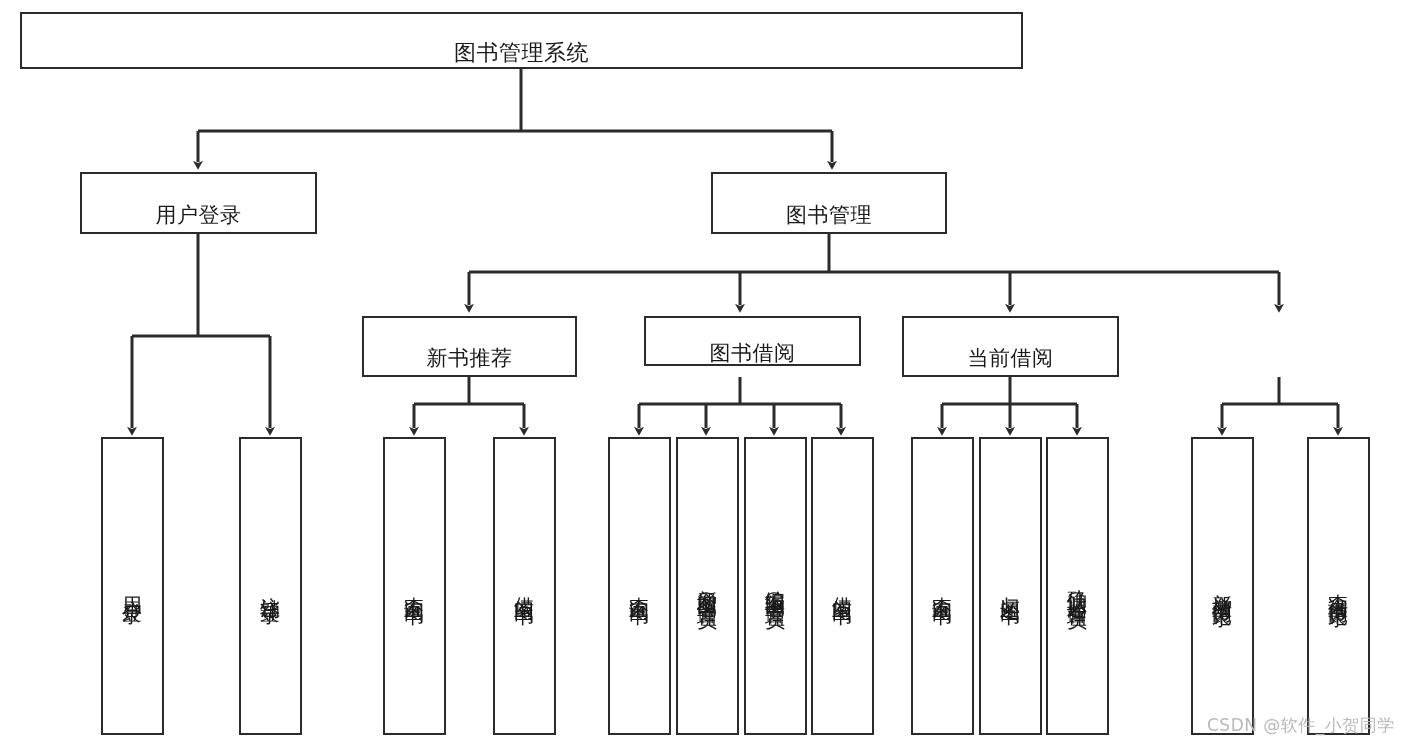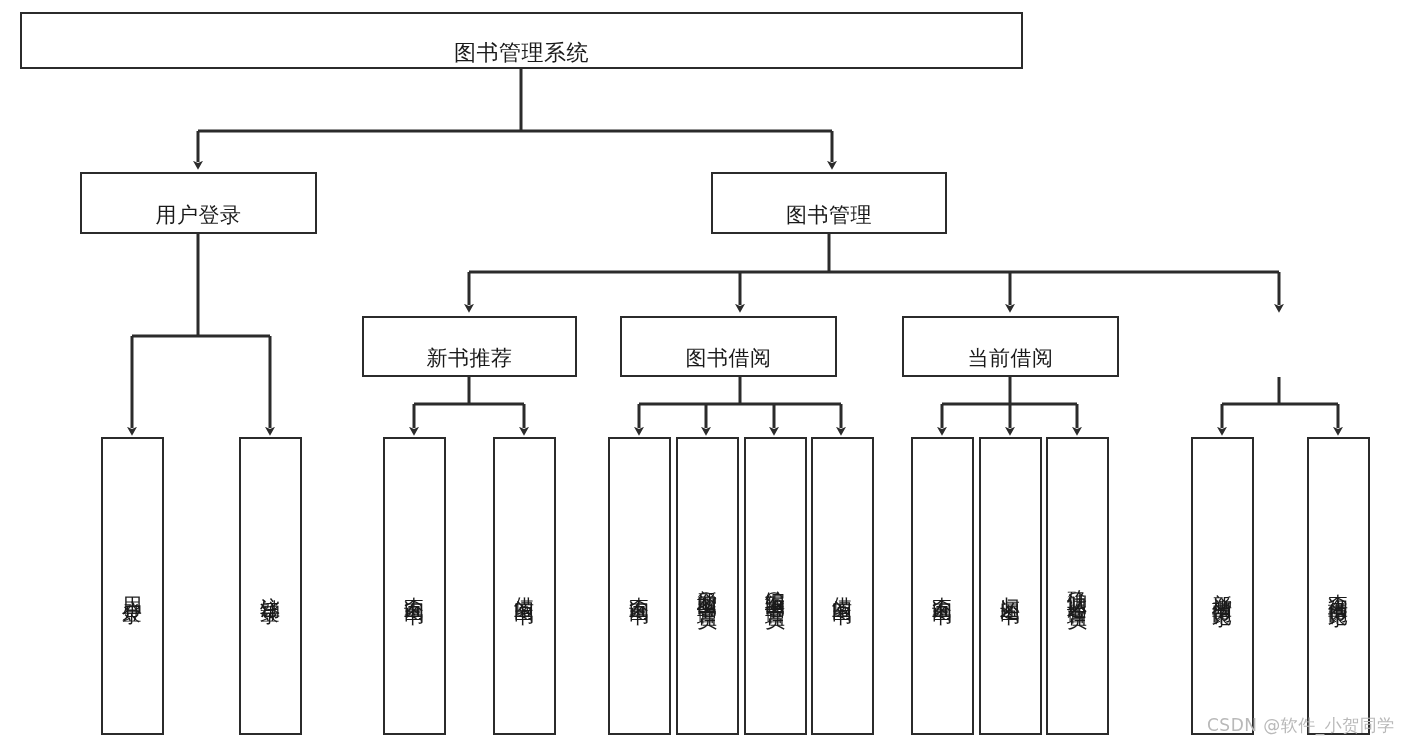--- a/index.html
+++ b/index.html
@@ -134,21 +134,21 @@
   </div>
 
   <div class="node horiz" style="left:362px; top:316px; width:215px; height:61px;">
     <span class="label">新书推荐</span>
   </div>
 
   <div class="node horiz" style="left:711px; top:172px; width:236px; height:62px;">
     <span class="label">图书管理</span>
   </div>
 
-  <div class="node horiz" style="left:620px; top:316px; width:217px; height:61px;">
+  <div class="node horiz" style="left:644px; top:316px; width:217px; height:50px;">
     <span class="label">图书借阅</span>
   </div>
 
   <div class="node horiz" style="left:902px; top:316px; width:217px; height:61px;">
     <span class="label">当前借阅</span>
   </div>
 
 
   <div class="node vert" style="left:101px; top:437px; width:63px; height:298px;">
     <span class="label">用户登录</span>

